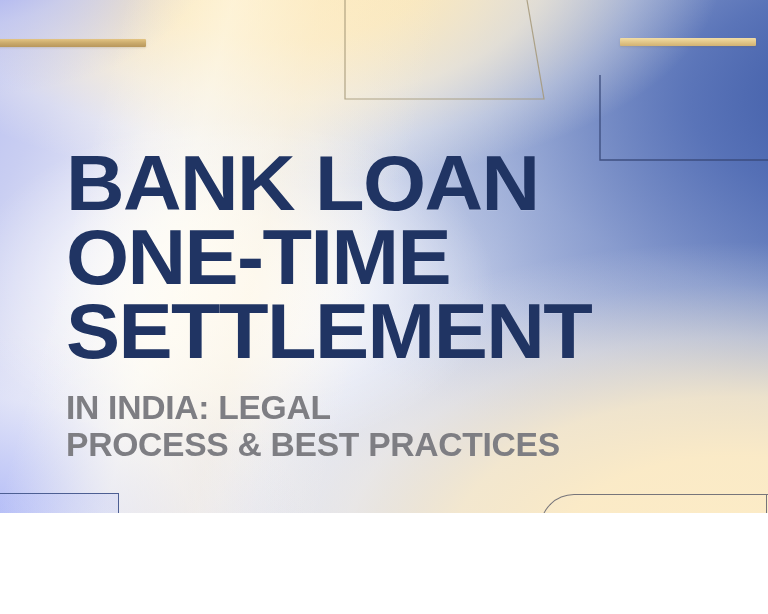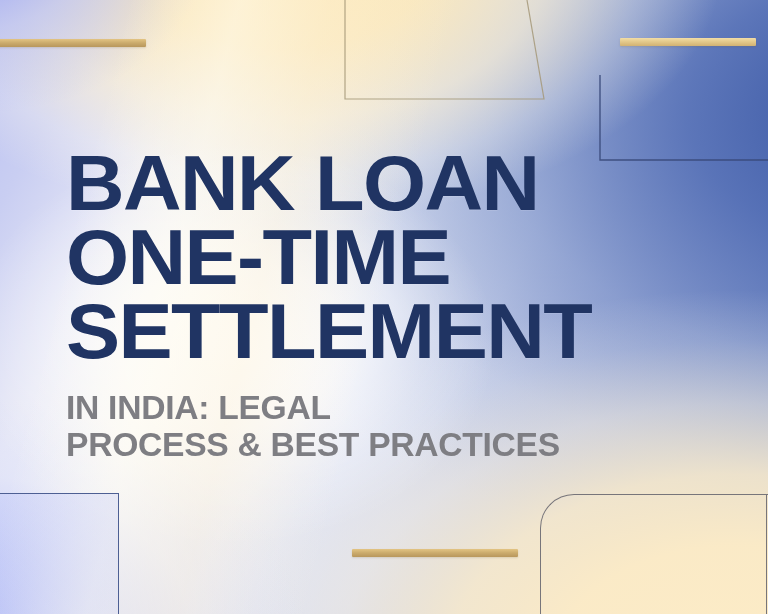--- a/index.html
+++ b/index.html
@@ -3,21 +3,21 @@
 <meta charset="utf-8">
 <style>
   html, body {
     margin: 0;
     padding: 0;
     background: #ffffff;
   }
   #poster {
     position: relative;
     width: 768px;
-    height: 614px;
+    height: 513px;
     overflow: hidden;
     font-family: "Liberation Sans", sans-serif;
     background: #c2c9ee;
     isolation: isolate;
   }
 
   
   .bg-layer {
     position: absolute;
     inset: 0;

